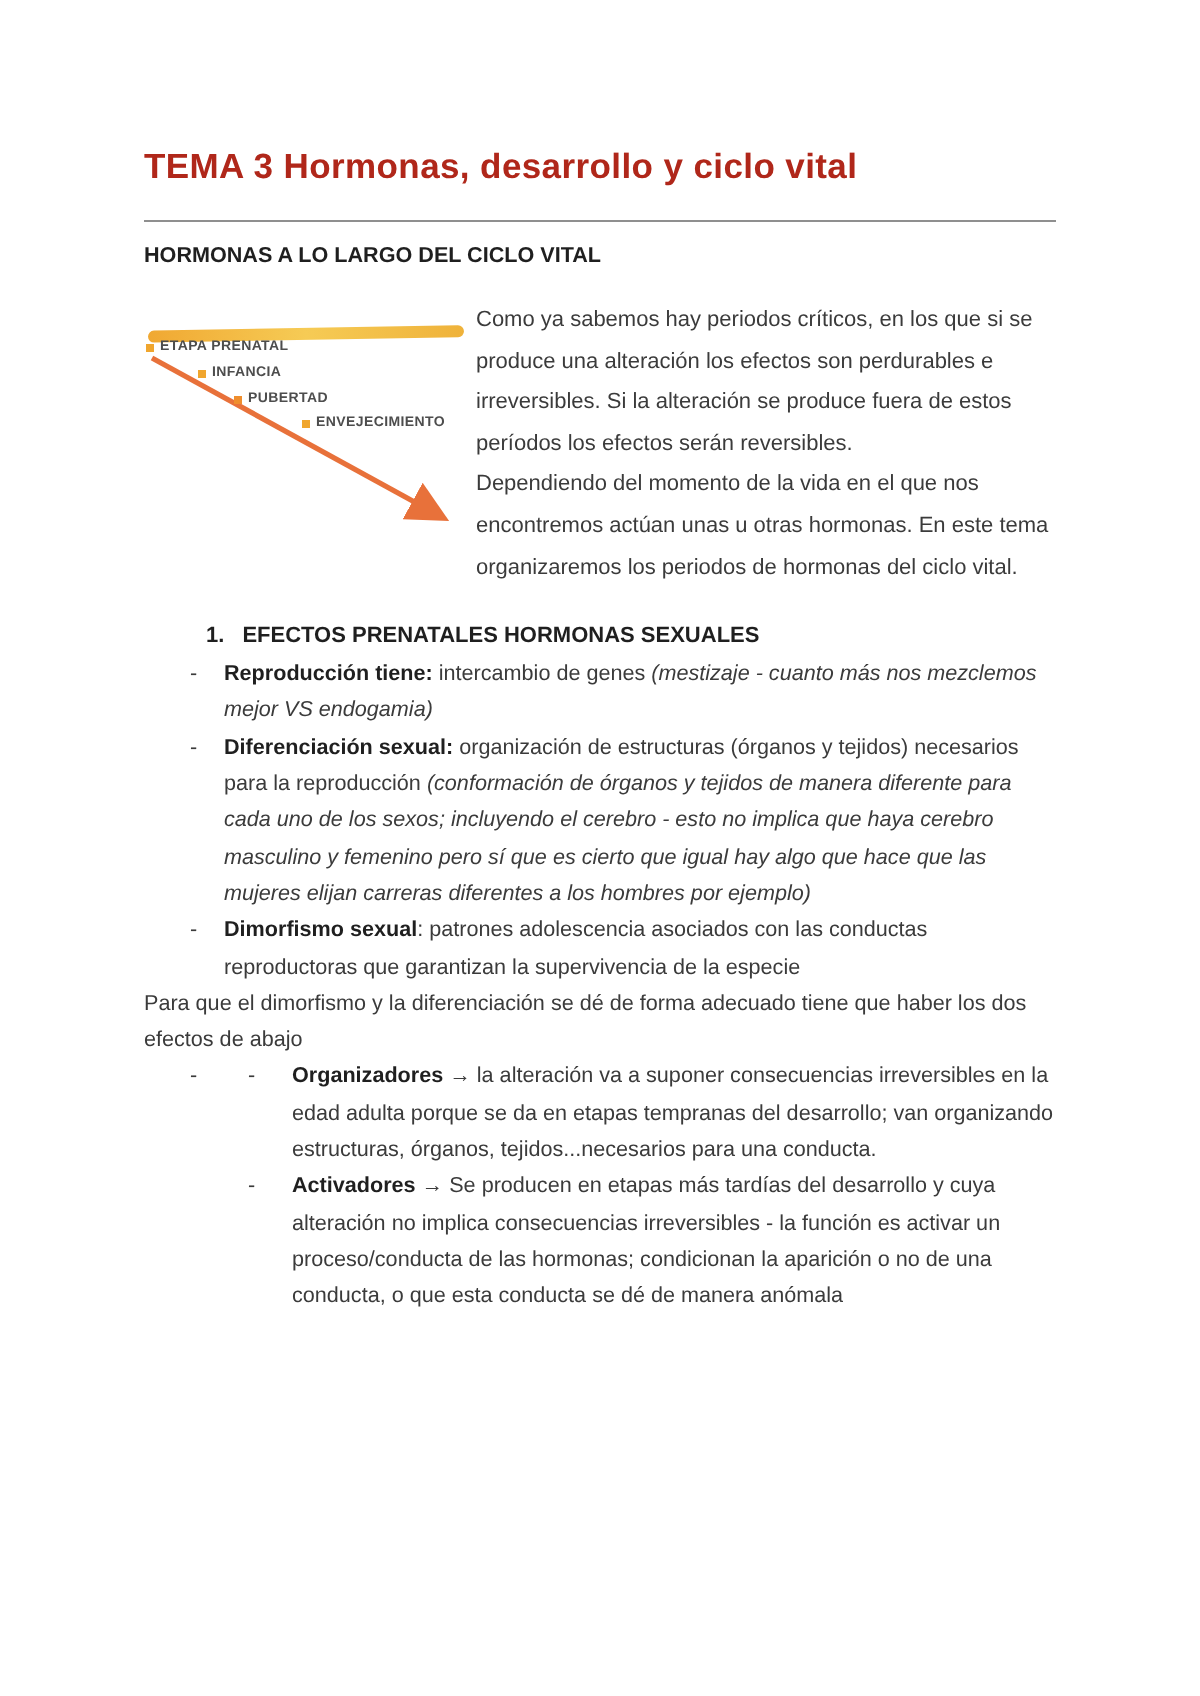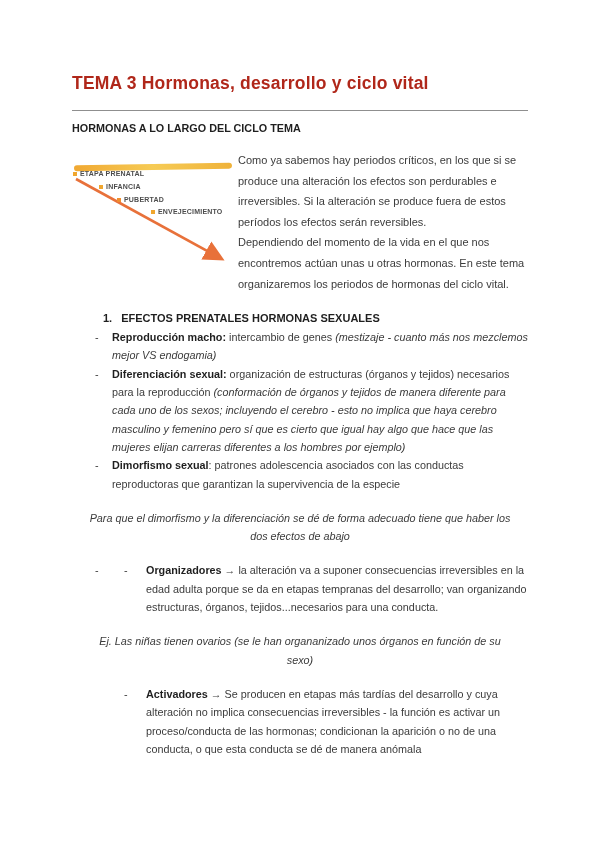--- a/index.html
+++ b/index.html
@@ -53,34 +53,34 @@
     font-weight:bold;font-size:11px;line-height:18px;
     margin:15px 0 1px 31px;color:#1f1f1f;
   }
   .sec-head .num{margin-right:9px;}
   .li{position:relative;padding-left:40px;font-size:10.8px;line-height:18.3px;}
   .li.l2{padding-left:74px;}
   .li .dash{position:absolute;left:23px;top:0;}
   .li.l2 .dash{left:52px;}
   .b{font-weight:bold;color:#1f1f1f;}
   .i{font-style:italic;}
-  .note{font-style:italic;font-size:10.8px;line-height:18.3px;margin:16px;text-align:center;}
+  .note{font-size:10.8px;line-height:18.3px;margin:0;}
   .pagenum{
     position:absolute;top:788px;right:77px;
     font-size:10.5px;color:#3b3b3b;
   }
 </style>
 </head>
 <body>
 
 <div class="page">
 
   <div class="title">TEMA 3 Hormonas, desarrollo y ciclo vital</div>
   <hr class="rule">
-  <div class="h2">HORMONAS A LO LARGO DEL CICLO TEMA</div>
+  <div class="h2">HORMONAS A LO LARGO DEL CICLO VITAL</div>
 
   <div class="content">
     <div class="diagram">
       <svg width="162" height="126" viewBox="0 0 162 126">
         <defs>
           <linearGradient id="gold" x1="0" y1="0" x2="1" y2="0">
             <stop offset="0" stop-color="#f0a832"></stop>
             <stop offset="0.5" stop-color="#f6cb55"></stop>
             <stop offset="1" stop-color="#efb23a"></stop>
           </linearGradient>
@@ -110,42 +110,41 @@
     </div>
     <p class="intro">Como ya sabemos hay periodos críticos, en los que si se produce una alteración los efectos son perdurables e irreversibles. Si la alteración se produce fuera de estos períodos los efectos serán reversibles.</p>
     <p class="intro">Dependiendo del momento de la vida en el que nos encontremos actúan unas u otras hormonas. En este tema organizaremos los periodos de hormonas del ciclo vital.</p>
   </div>
 
   <div class="sec-head">
     <span class="num">1.</span><span>EFECTOS PRENATALES HORMONAS SEXUALES</span>
   </div>
 
   <div class="li l1">
-    <span class="dash">-</span><span class="b">Reproducción macho:</span><span> intercambio de genes </span><span class="i">(mestizaje - cuanto más nos mezclemos mejor VS endogamia)</span>
+    <span class="dash">-</span><span class="b">Reproducción tiene:</span><span> intercambio de genes </span><span class="i">(mestizaje - cuanto más nos mezclemos mejor VS endogamia)</span>
   </div>
 
   <div class="li l1">
     <span class="dash">-</span><span class="b">Diferenciación sexual:</span><span> organización de estructuras (órganos y tejidos) necesarios para la reproducción </span><span class="i">(conformación de órganos y tejidos de manera diferente para cada uno de los sexos; incluyendo el cerebro - esto no implica que haya cerebro masculino y femenino pero sí que es cierto que igual hay algo que hace que las mujeres elijan carreras diferentes a los hombres por ejemplo)</span>
   </div>
 
   <div class="li l1">
     <span class="dash">-</span><span class="b">Dimorfismo sexual</span><span>: patrones adolescencia asociados con las conductas reproductoras que garantizan la supervivencia de la especie</span>
   </div>
 
   <p class="note">Para que el dimorfismo y la diferenciación se dé de forma adecuado tiene  que haber los dos efectos de abajo</p>
 
   <div class="li l1">
     <span class="dash">-</span>
   </div>
 
   <div class="li l2">
     <span class="dash">-</span><span class="b">Organizadores</span><span> → la alteración va a suponer consecuencias irreversibles en la edad adulta porque se da en etapas tempranas del desarrollo; van organizando estructuras, órganos, tejidos...necesarios para una conducta.</span>
   </div>
 
-  <p class="note">Ej. Las niñas tienen ovarios (se le han organanizado unos órganos en función de su sexo)</p>
 
   <div class="li l2">
     <span class="dash">-</span><span class="b">Activadores</span><span> → Se producen en etapas más tardías del desarrollo y cuya alteración no implica consecuencias irreversibles - la función es activar un proceso/conducta de las hormonas; condicionan la aparición o no de una conducta, o que esta conducta se dé de manera anómala</span>
   </div>
 
 
   <div class="pagenum">1</div>
 
 </div>
 

